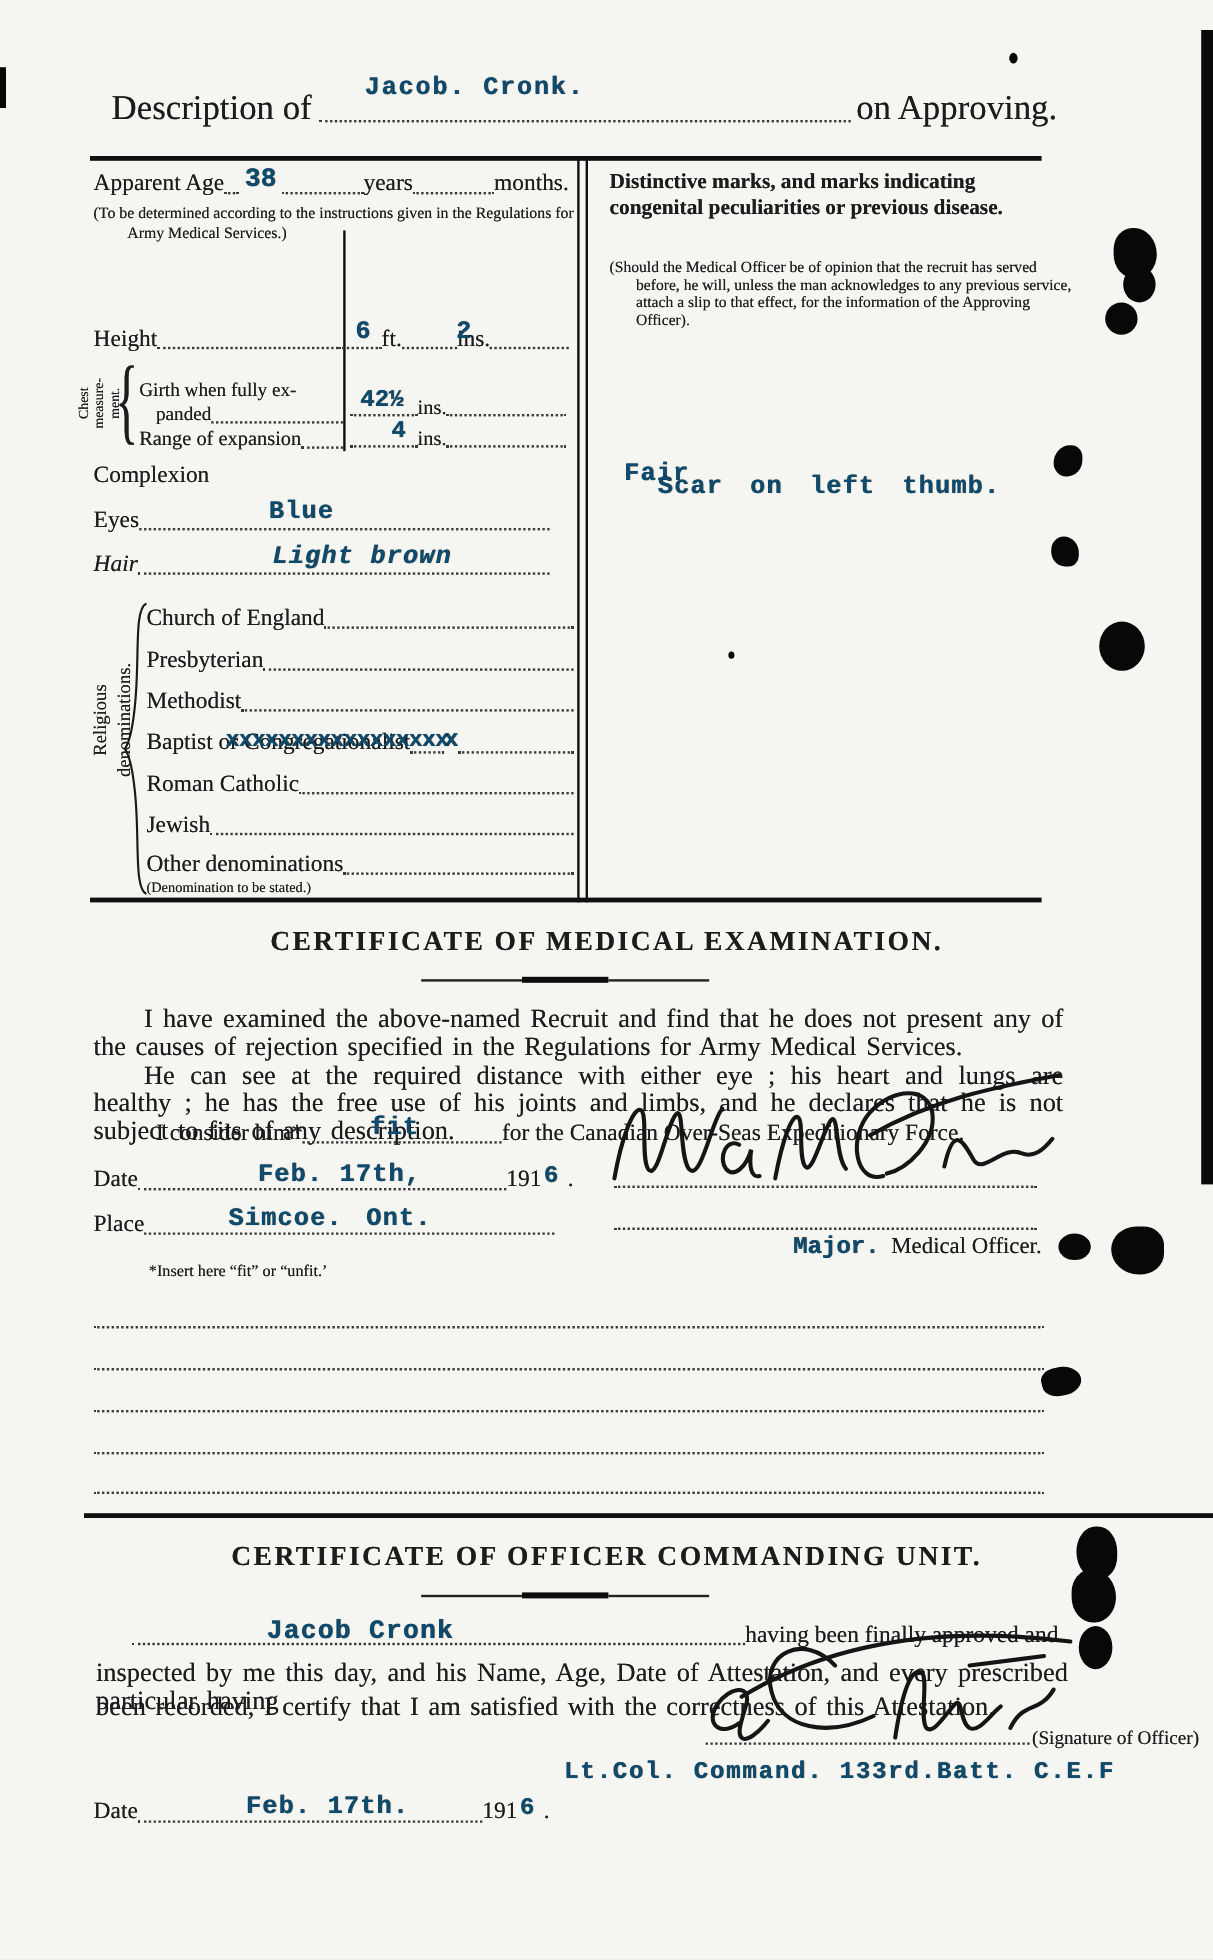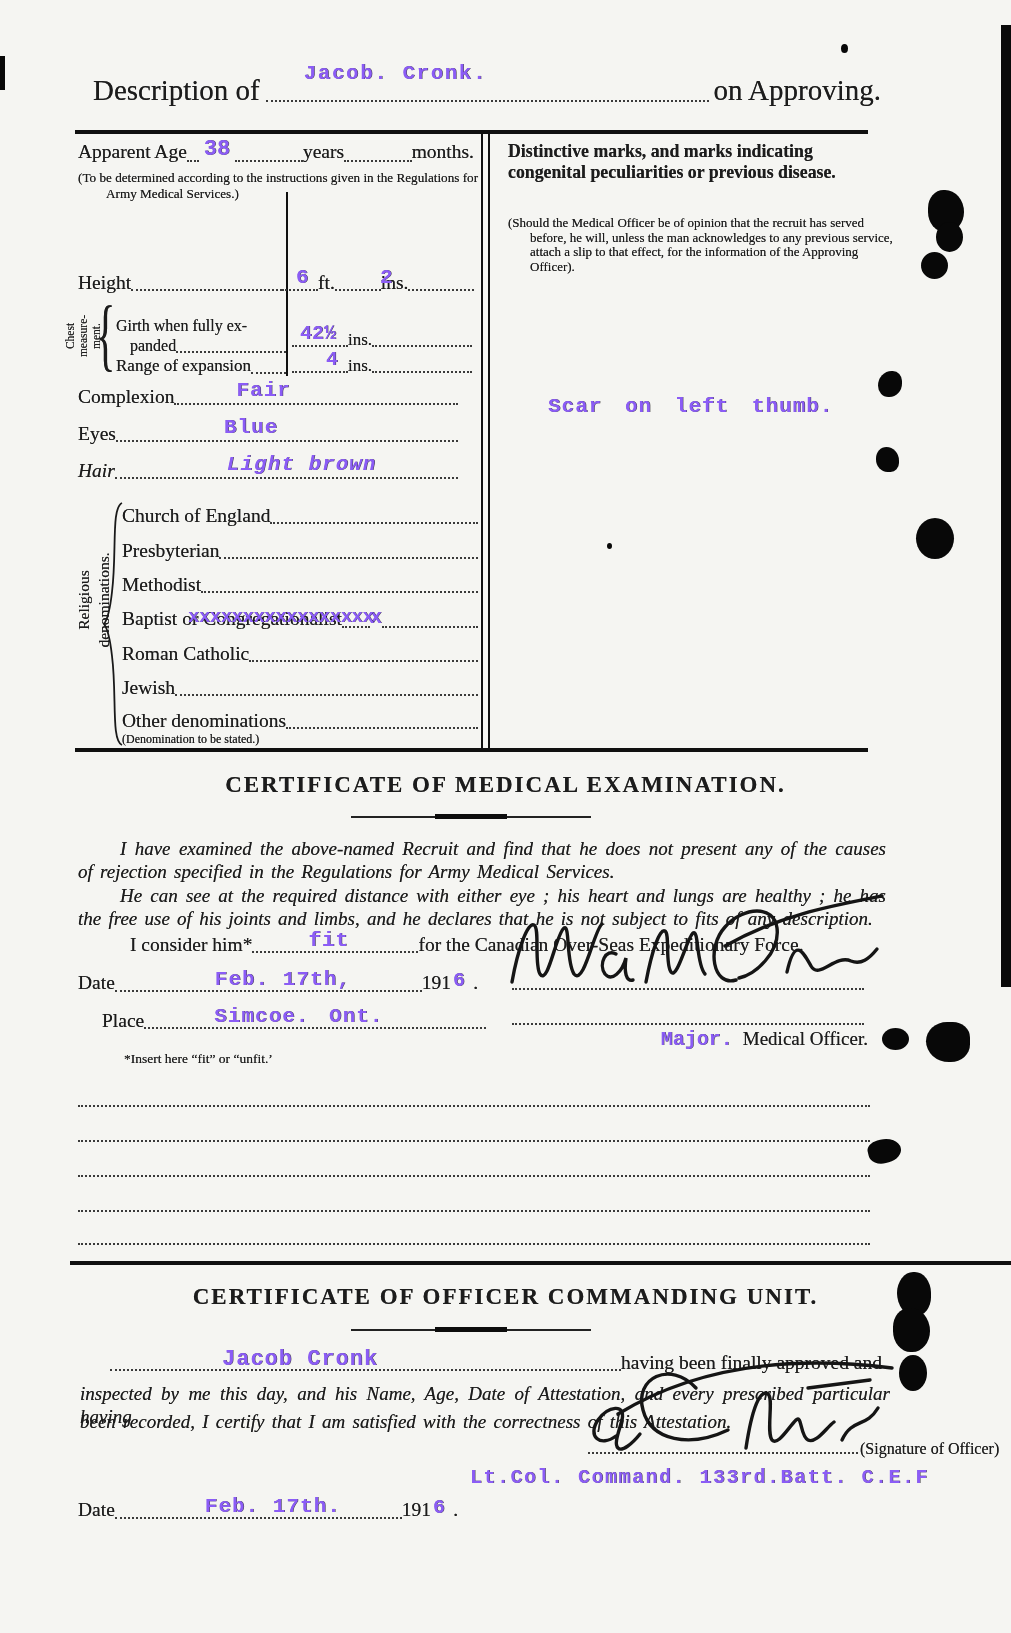--- a/index.html
+++ b/index.html
@@ -1,37 +1,37 @@
 <!DOCTYPE html>
 <html><head>
 <meta charset="utf-8">
 <style>
   html,body{margin:0;padding:0;background:#e8e8e6;}
   #page{position:relative;width:1011px;height:1633px;background:#f5f5f2;overflow:hidden;
         font-family:"Liberation Serif","DejaVu Serif",serif;color:#1b1b1b;}
   .abs{position:absolute;}
   .printed{font-family:"Liberation Serif","DejaVu Serif",serif;color:#1c1c1c;text-shadow:0 0 .4px rgba(15,15,15,.7);}
-  .typed{font-family:"Liberation Mono","DejaVu Sans Mono",monospace;font-weight:700;color:#8b5cf6;
+  .typed{font-family:"Liberation Mono","DejaVu Sans Mono",monospace;font-weight:700;color:#0c4a6e;
          text-shadow:.5px 0 .6px rgba(0,0,0,.75);}
   .row{display:flex;align-items:baseline;}
   .frm{font-size:19.5px;}
   .dots{border-bottom:2.2px dotted #3a3a3a;align-self:flex-end;margin-bottom:3px;position:relative;}
   .grow{flex:1;}
   .val-lift{position:relative;top:-3px;padding:0 5px;}
   .ov{position:absolute;top:-6px;font-size:21px;}
   .ov2{position:absolute;top:-22px;font-size:21px;letter-spacing:1px;white-space:nowrap;}
   .blot{position:absolute;background:#080808;}
   .smallnote{font-size:13.2px;line-height:1.18;}
   .hang{padding-left:28px;text-indent:-28px;}
   .sect-title{width:100%;text-align:center;font-size:23px;letter-spacing:2px;font-weight:bold;text-shadow:0 0 .5px rgba(0,0,0,.6);}
   .orn{display:flex;align-items:center;width:240px;}
   .orn .thin{height:2px;background:#222;flex:1;}
   .orn .thick{height:5px;width:72px;background:#0d0d0d;}
   .rule{background:#101010;}
-  .para{font-size:19px;line-height:23px;text-align:justify;word-spacing:2.5px;font-style:italic;}
+  .para{font-size:22px;line-height:23px;text-align:justify;word-spacing:2.5px;}
   .rot{transform:rotate(-90deg);text-align:center;}
   .dotline{border-bottom:2.2px dotted #3a3a3a;position:absolute;height:0;}
 </style>
 </head>
 <body>
 
 <div id="page">
 
   <div class="abs row" style="left:93px;top:74px;width:788px;">
     <span class="printed" style="font-size:29px;white-space:nowrap;">Description of</span>
@@ -91,21 +91,21 @@
     <span class="printed">Range of expansion</span>
     <span class="dots grow" style="margin-bottom:2px;"></span>
   </div>
   <div class="abs row" style="left:292px;top:356px;width:180px;font-size:17px;">
     <span class="dots" style="width:56px;"></span>
     <span class="printed">ins.</span>
     <span class="dots grow"></span>
     <span class="typed ov" style="left:34px;top:-8px;font-size:20px;">4</span>
   </div>
 
-  <div class="abs row frm" style="left:78px;top:386px;width:380px;">
+  <div class="abs row frm" style="left:78px;top:386px;width:380px;flex-direction:column;">
     <span class="printed">Complexion</span>
     <span class="dots grow">
       <span class="typed ov2" style="left:62px;top:-24px;letter-spacing:1px;">Fair</span>
     </span>
   </div>
   <div class="abs row frm" style="left:78px;top:423px;width:380px;">
     <span class="printed">Eyes</span>
     <span class="dots grow">
       <span class="typed ov2" style="left:108px;top:-24px;letter-spacing:1px;">Blue</span>
     </span>
@@ -191,21 +191,21 @@
     <g fill="none" stroke="#151515" stroke-width="3.4" stroke-linecap="round">
       <path d="M14 92 C20 58 30 32 36 35 C42 38 36 74 42 84 C50 96 58 44 66 38 C72 34 68 72 76 84 C86 96 96 40 104 34"></path>
       <path d="M118 64 C108 58 100 74 107 84 C114 92 124 82 128 68 C126 82 128 92 135 90"></path>
       <path d="M148 92 C154 60 162 38 167 41 C172 44 167 74 173 82 C179 90 189 48 195 43 C201 39 198 74 207 84"></path>
       <path d="M238 90 C215 97 208 58 227 37 C246 16 276 15 279 38 C282 62 258 84 241 88"></path>
       <path d="M227 56 C282 25 332 16 384 6"></path>
       <path d="M289 82 C297 46 305 62 313 76 C321 90 337 64 353 71 C363 75 371 69 379 59"></path>
     </g>
   </svg>
 
-  <div class="abs row frm" style="left:78px;top:1010px;width:384px;margin-left:24px;">
+  <div class="abs row frm" style="left:78px;top:1010px;width:384px;">
     <span class="printed">Place</span>
     <span class="dots grow">
       <span class="typed ov2" style="left:70px;word-spacing:6px;">Simcoe. Ont.</span>
     </span>
   </div>
 
   <div class="dotline" style="left:512px;top:1023px;width:352px;"></div>
   <div class="abs row" style="left:512px;top:1028px;width:356px;justify-content:flex-end;">
     <span class="typed" style="font-size:20px;">Major.</span>
     <span class="printed" style="font-size:19px;margin-left:10px;">Medical Officer.</span>

